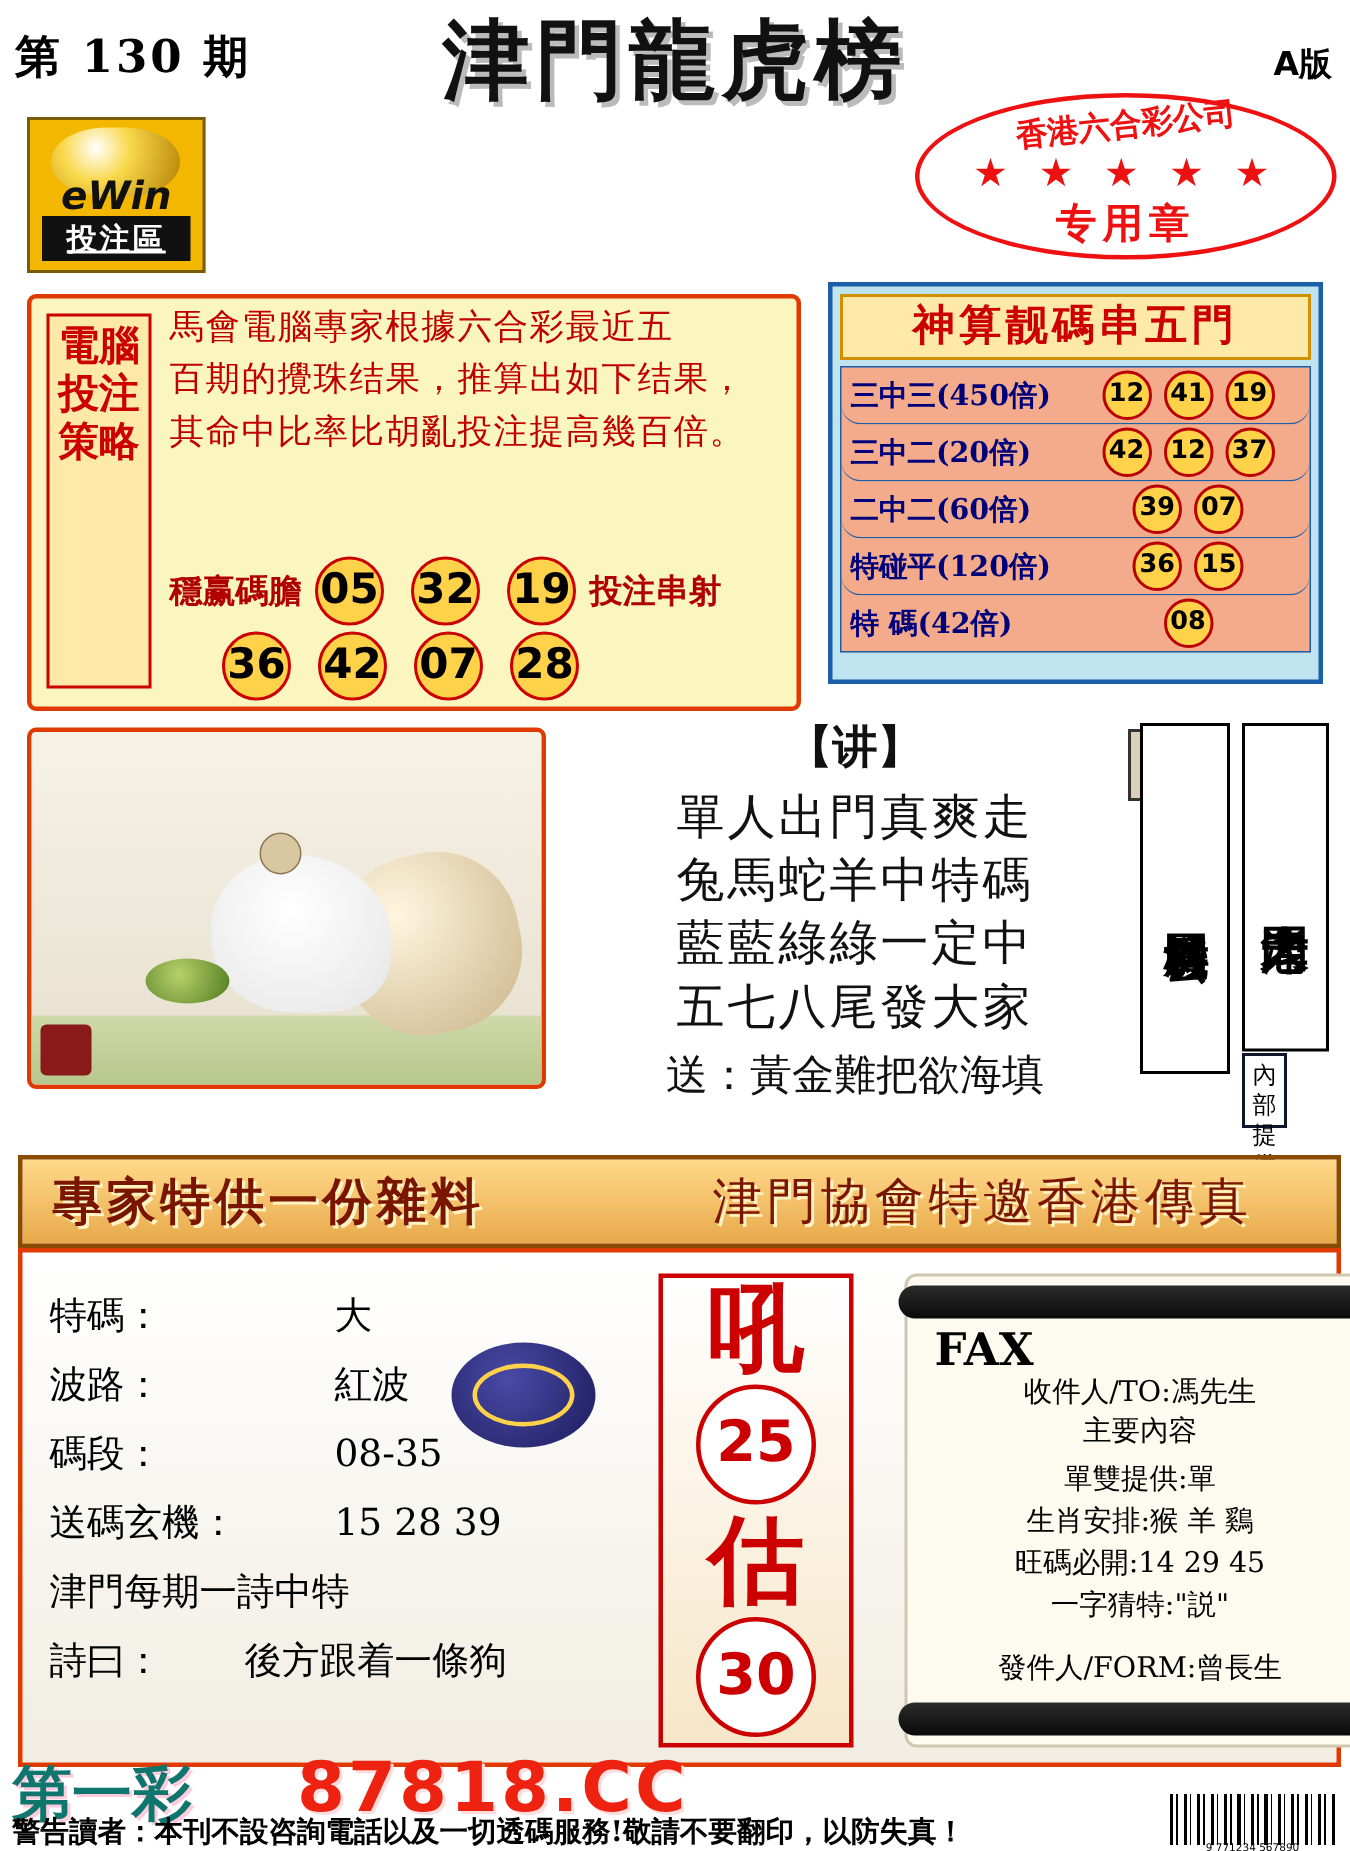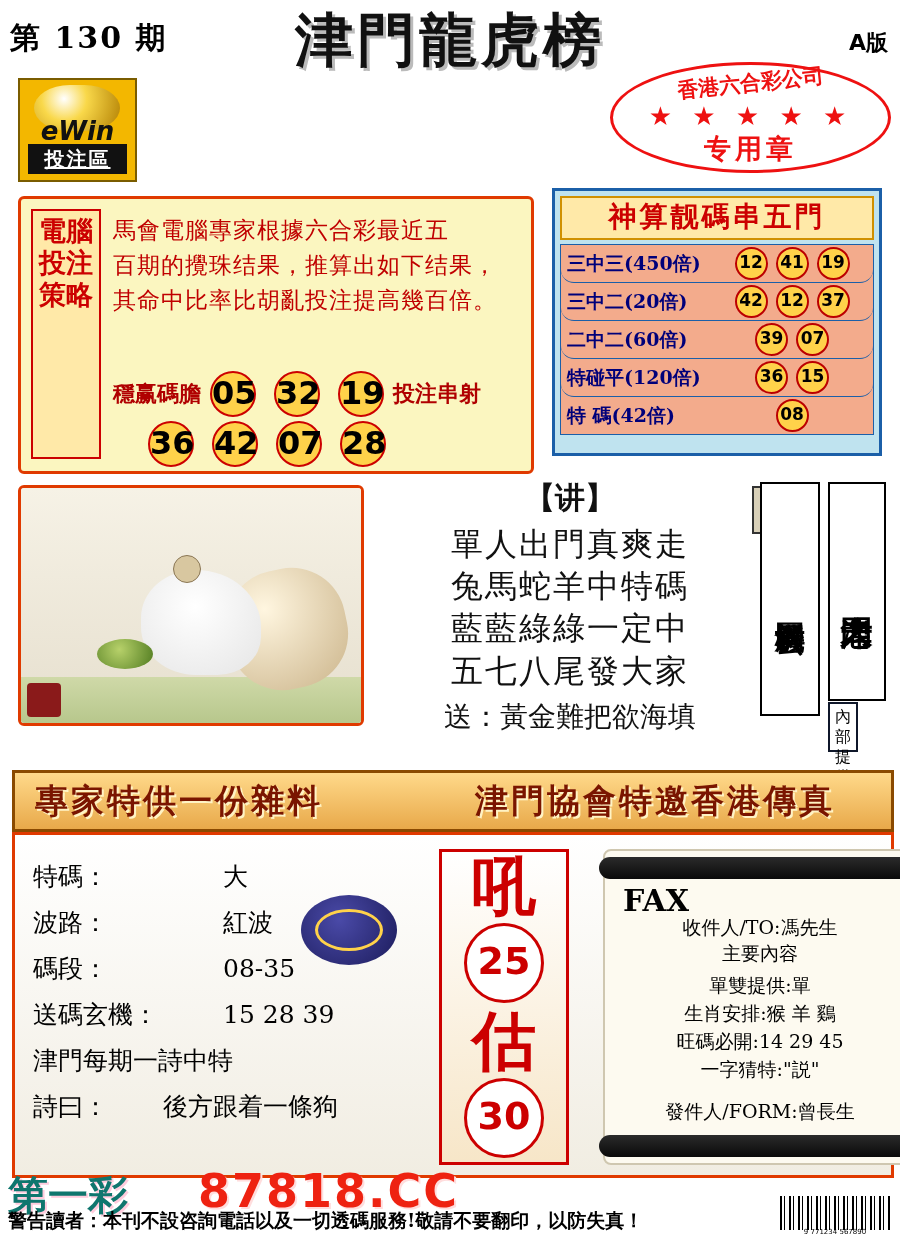--- a/index.html
+++ b/index.html
@@ -40,27 +40,27 @@
   .ewin .tz{position:absolute;left:8px;top:64px;width:99px;height:30px;background:#111;color:#fff;
        font-size:20px;font-weight:bold;text-align:center;line-height:30px;letter-spacing:2px;text-decoration:underline;}
 
   
   .strategy{position:absolute;left:18px;top:196px;width:510px;height:272px;
             background:#fbf6c0;border:3px solid #e03a00;border-radius:6px;text-decoration:underline;}
   .strat-label{position:absolute;left:10px;top:10px;width:70px;height:250px;background:#ffe9a8;
             border:2px solid #c00;color:#c00;font-size:27px;font-weight:bold;text-align:center;
             line-height:1.18;padding-top:4px;box-sizing:border-box;
             font-family:"DejaVu Serif","Liberation Serif",serif;}
-  .strat-text{position:absolute;left:92px;top:14px;width:405px;color:#c00000;font-size:23px;
+  .strat-text{position:absolute;left:92px;top:2px;width:405px;color:#c00000;font-size:23px;
             line-height:1.52;font-family:"DejaVu Serif","Liberation Serif",serif;letter-spacing:1px;}
   .strat-row{position:absolute;left:92px;top:172px;width:410px;display:flex;align-items:center;}
   .strat-row2{position:absolute;left:118px;top:222px;width:380px;display:flex;align-items:center;}
   .sr-label{color:#b00000;font-size:22px;font-weight:bold;font-family:"DejaVu Serif",serif;}
   .num{display:inline-block;width:42px;height:42px;line-height:40px;border-radius:50%;
-       background:#ffd24a;border:2px solid #c00;color:#000;text-align:center;font-size:32px;
+       background:#ffd24a;border:2px solid #c00;color:#000;text-align:center;font-size:28px;
        font-weight:bold;margin:0 9px;}
 
   
   .rtable{position:absolute;left:552px;top:188px;width:330px;height:268px;
           background:#bfe3ef;border:3px solid #1b5fa8;padding:5px;box-sizing:border-box;}
   .rt-title{height:40px;background:#ffe9a8;border:2px solid #d09000;color:#c00;font-size:28px;
             font-weight:bold;text-align:center;line-height:38px;letter-spacing:3px;
             font-family:"DejaVu Serif","Liberation Serif",serif;}
   .rt-row{display:flex;height:37px;align-items:center;border-bottom:1px solid #1b5fa8;border-radius:13px;}
   .rt-name{width:150px;color:#00007a;font-size:19px;font-weight:bold;padding-left:6px;
@@ -108,21 +108,21 @@
   .redicon{position:absolute;left:752px;top:486px;width:44px;height:44px;background:#d8d0b8;
            border:2px solid #333;}
   .redicon i{display:block;margin:6px auto;width:26px;height:26px;background:#c00;border-radius:3px;}
 
   
   .banner{position:absolute;left:12px;top:770px;width:876px;height:56px;
           background:linear-gradient(#ffd98a,#e8a94a);border:3px solid #8a4a00;}
   .banner .b1{position:absolute;left:20px;top:6px;font-size:33px;font-weight:bold;color:#7a1500;
               font-family:"DejaVu Serif","Liberation Serif",serif;letter-spacing:3px;
               text-shadow:2px 2px 0 #fff3c4;}
-  .banner .b2{position:absolute;left:460px;top:6px;font-size:33px;font-weight:bold;color:#7a1500;
+  .banner .b2{position:absolute;left:460px;top:6px;font-size:33px;font-weight:normal;color:#7a1500;
               font-family:"DejaVu Serif","Liberation Serif",serif;letter-spacing:3px;
               text-shadow:2px 2px 0 #fff3c4;}
 
   
   .lower{position:absolute;left:12px;top:832px;width:876px;height:340px;border:3px solid #e03a00;
          background:linear-gradient(#ffffff,#f1ede2);}
   .llist{position:absolute;left:18px;top:18px;width:420px;}
   .lrow{display:flex;align-items:center;height:46px;font-size:25px;color:#000;
         font-family:"DejaVu Serif","Liberation Serif",serif;}
   .lrow .k{width:190px;}

